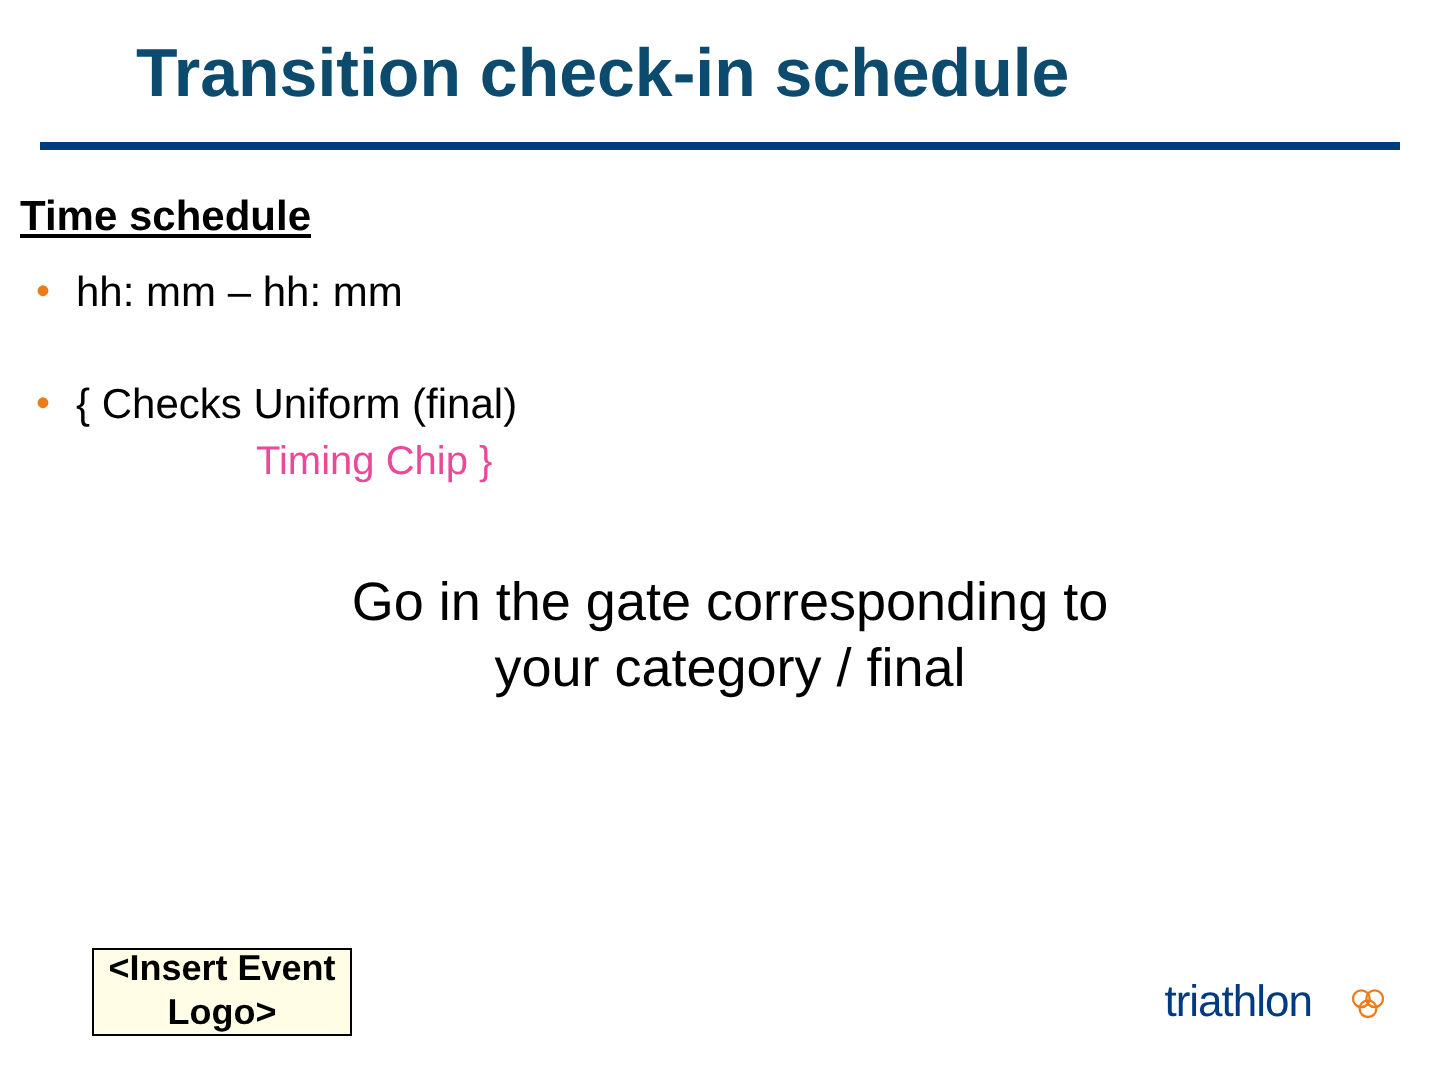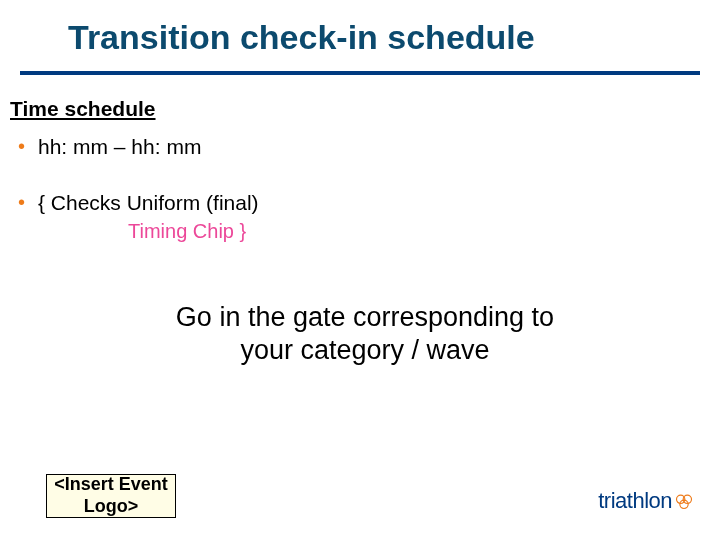--- a/index.html
+++ b/index.html
@@ -56,21 +56,21 @@
   .sub-line {
     padding-left: 118px;
     font-size: 20px;
     color: #ec4899;
     line-height: 1.35;
   }
   .callout {
     text-align: center;
     font-size: 27px;
     color: #000;
-    margin-top: 56px;
+    margin-top: 40px;
     padding: 0 40px;
     line-height: 1.25;
   }
   .logo-box {
     position: absolute;
     left: 46px;
     bottom: 22px;
     width: 130px;
     height: 44px;
     border: 1px solid #000;
@@ -83,21 +83,21 @@
     font-weight: bold;
     line-height: 1.2;
     padding: 2px 6px;
   }
   .brand {
     position: absolute;
     right: 26px;
     bottom: 26px;
     display: flex;
     align-items: center;
-    gap: 2px;
+    gap: 18px;
   }
   .brand-text {
     font-size: 22px;
     color: #003a80;
     font-family: Arial, Helvetica, sans-serif;
     letter-spacing: -0.5px;
   }
   .brand-icon {
     width: 20px;
     height: 20px;
@@ -115,21 +115,21 @@
     <li>hh: mm – hh: mm</li>
   </ul>
   <div class="gap"></div>
   <ul class="bullets">
     <li>{ Checks  Uniform (final)</li>
   </ul>
   <div class="sub-line">Timing Chip }</div>
 
   <div class="callout">
     <span>Go in the gate corresponding to</span><br>
-    <span>your category / wave</span>
+    <span>your category / final</span>
   </div>
 </div>
 
 <div class="logo-box">&lt;Insert Event Logo&gt;</div>
 
 <div class="brand">
   <span class="brand-text">triathlon</span>
   <svg class="brand-icon" viewBox="0 0 24 24">
     <circle cx="8" cy="10" r="5" fill="none" stroke="#ee7b1a" stroke-width="1.4"></circle>
     <circle cx="16" cy="10" r="5" fill="none" stroke="#ee7b1a" stroke-width="1.4"></circle>

